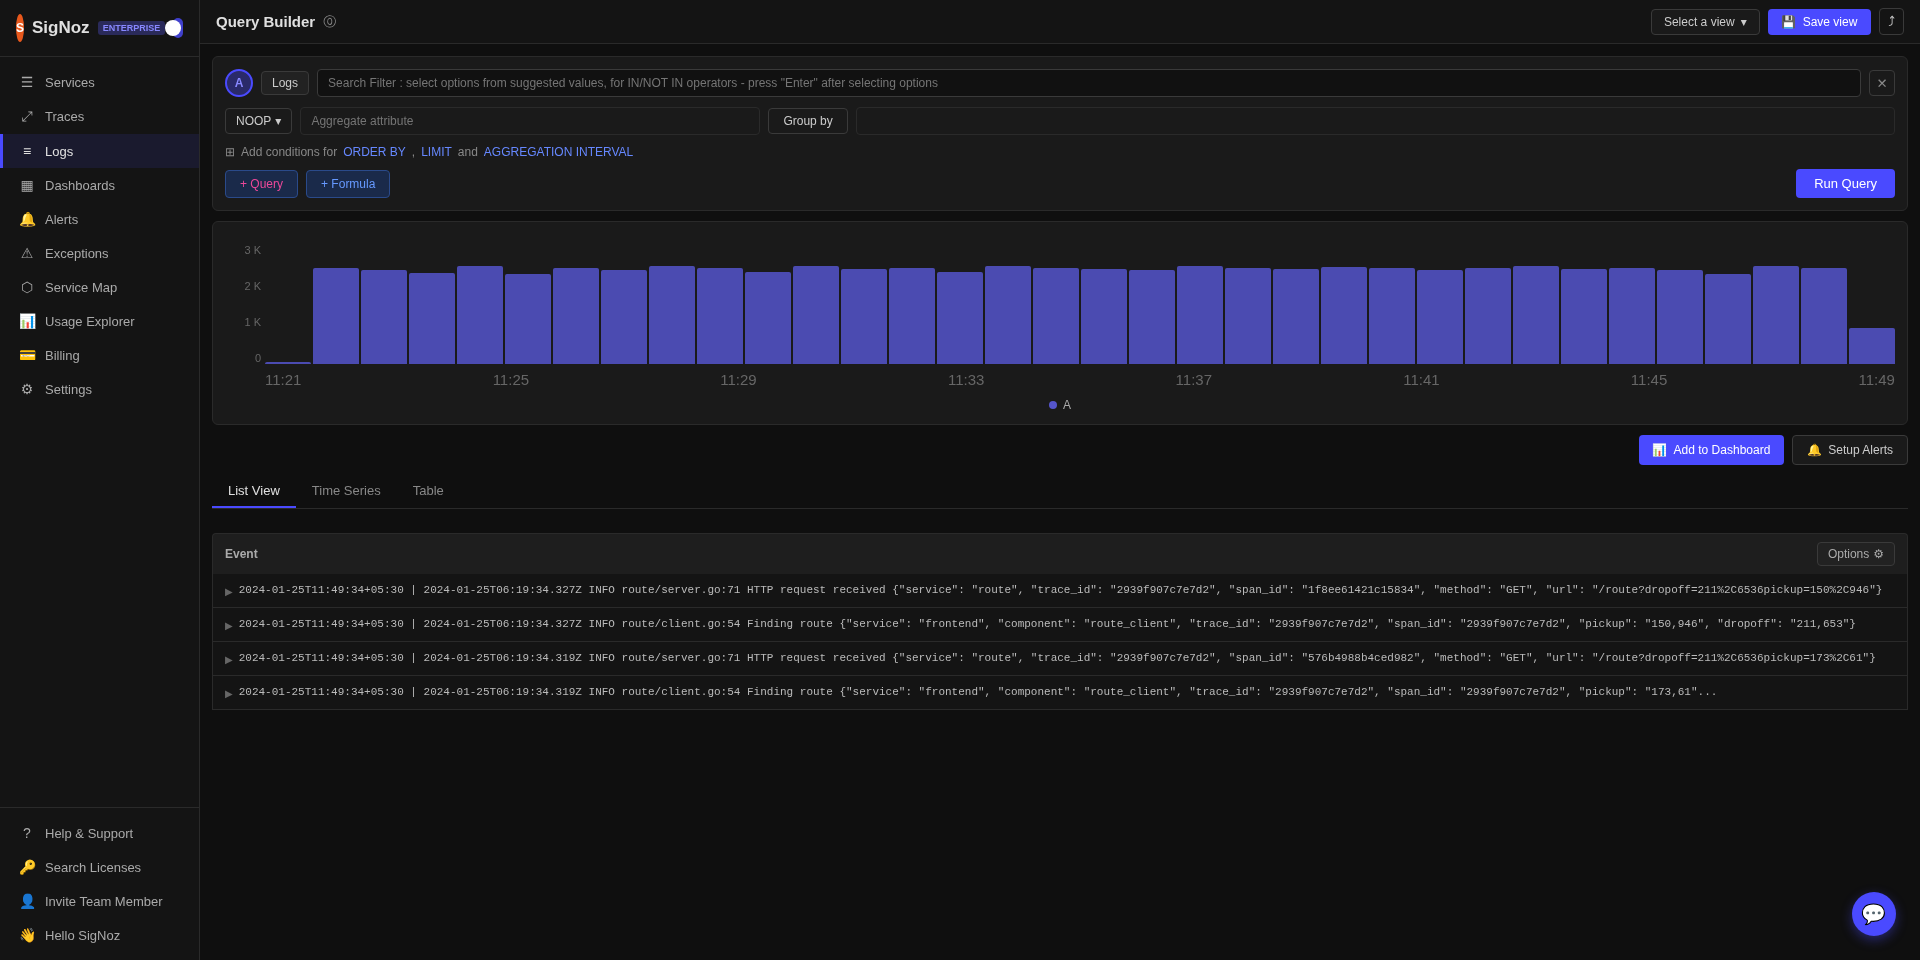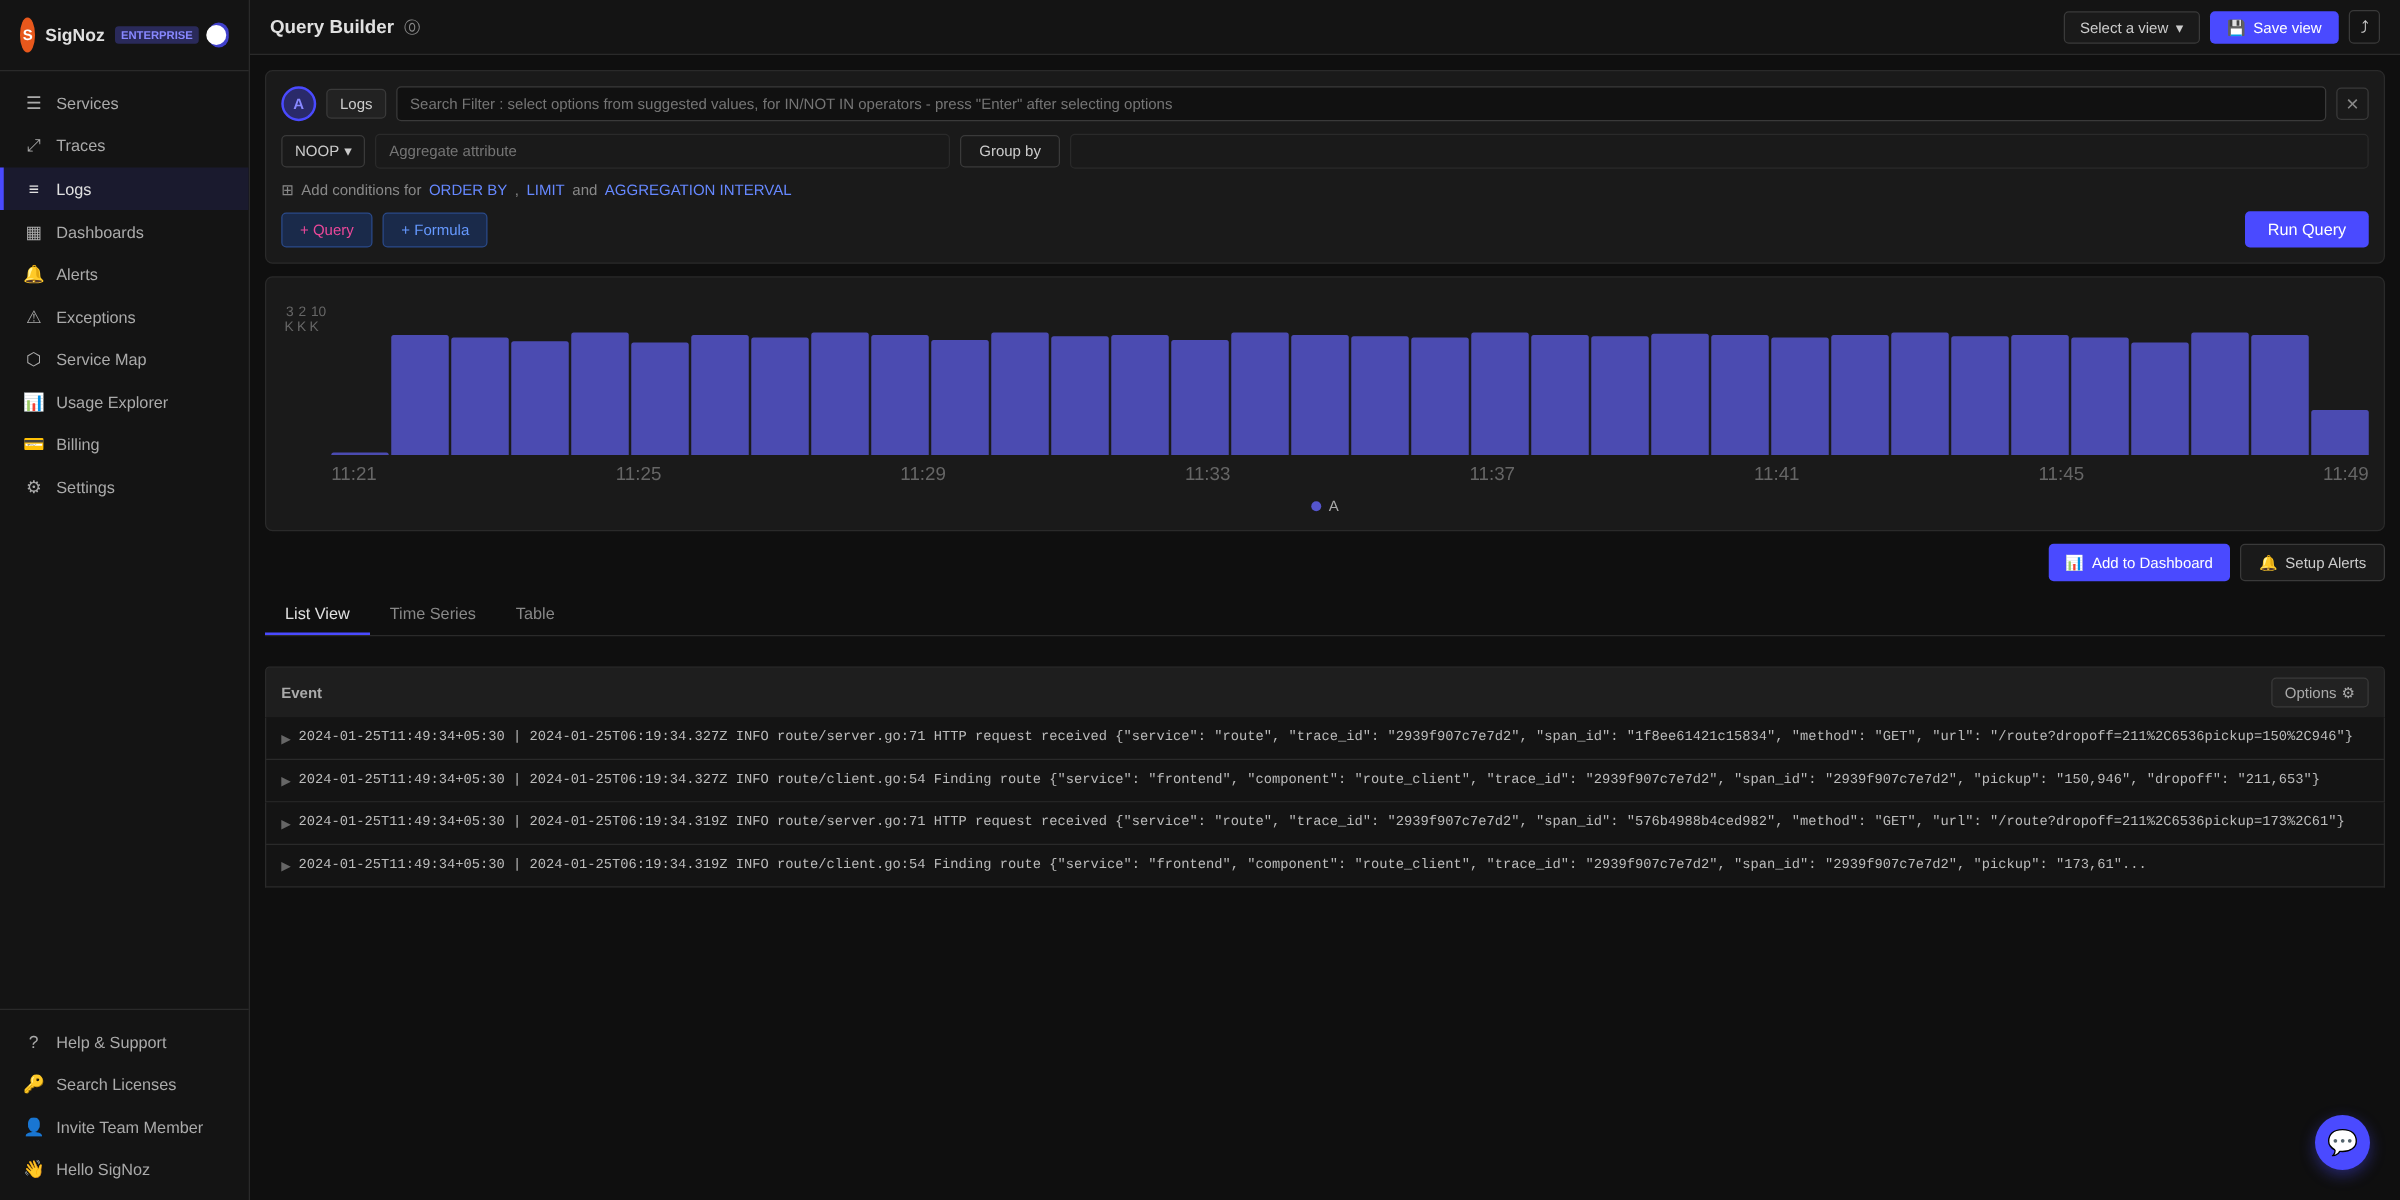--- a/index.html
+++ b/index.html
@@ -22,21 +22,21 @@
       padding: 14px 16px;
       border-bottom: 1px solid #2a2a2a;
     }
     .logo-circle {
       width: 28px; height: 28px;
       background: #e8581c;
       border-radius: 50%;
       display: flex; align-items: center; justify-content: center;
       font-weight: bold; font-size: 12px; color: white;
     }
-    .logo-text { font-weight: 700; font-size: 14px; color: #e0e0e0; }
+    .logo-text { font-weight: 700; font-size: 17px; color: #e0e0e0; }
     .enterprise-badge {
       font-size: 9px; background: #2a2a5a; color: #8888ff;
       padding: 2px 5px; border-radius: 3px; font-weight: 600;
     }
     .theme-toggle {
       margin-left: auto;
       width: 36px; height: 20px;
       background: #4040cc;
       border-radius: 10px;
       position: relative;
@@ -265,21 +265,21 @@
       display: flex;
       align-items: flex-end;
       gap: 2px;
       padding: 10px 0 30px 40px;
     }
 
     .y-axis-labels {
       position: absolute;
       left: 0; top: 10px; bottom: 30px;
       display: flex;
-      flex-direction: row;
+      flex-direction: column;
       justify-content: space-between;
       text-align: right;
       font-size: 11px;
       color: #666;
       width: 36px;
     }
 
     .x-axis-labels {
       position: absolute;
       bottom: 6px;

